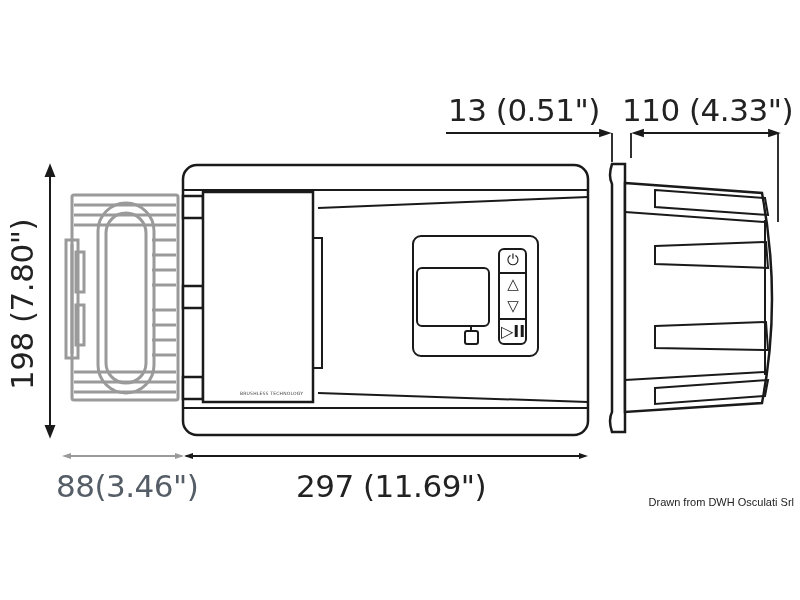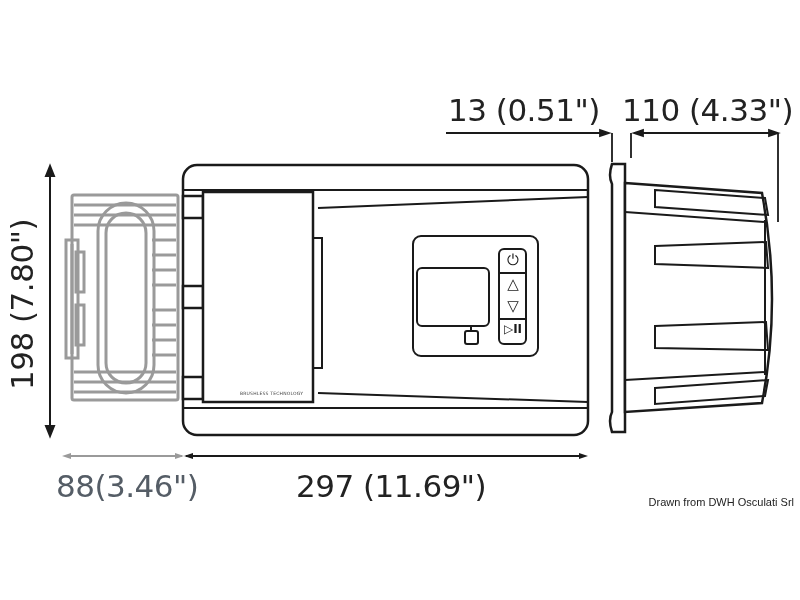--- a/index.html
+++ b/index.html
@@ -109,21 +109,21 @@
     <polygon points="184,456 175,453 175,459" fill="#9a9a9a"></polygon>
     <line x1="186" y1="456" x2="584" y2="456" stroke="#1a1a1a"></line>
     <polygon points="184,456 193,453 193,459" fill="#1a1a1a"></polygon>
     <polygon points="588,456 579,453 579,459" fill="#1a1a1a"></polygon>
   </g>
 </svg>
 
 <div style="position:absolute;left:503px;top:251px;width:20px;text-align:center;font-size:15px;color:#1a1a1a;">⏻</div>
 <div style="position:absolute;left:503px;top:275px;width:20px;text-align:center;font-size:15px;color:#1a1a1a;">△</div>
 <div style="position:absolute;left:503px;top:297px;width:20px;text-align:center;font-size:15px;color:#1a1a1a;">▽</div>
-<div style="position:absolute;left:500px;top:322px;width:26px;text-align:center;font-size:12px;font-weight:bold;color:#1a1a1a;">▷II</div>
+<div style="position:absolute;left:500px;top:322px;width:26px;text-align:center;font-size:16px;font-weight:bold;color:#1a1a1a;">▷II</div>
 
 <div style="position:absolute;left:240px;top:391px;font-size:4.5px;color:#444;letter-spacing:0.2px;">BRUSHLESS TECHNOLOGY</div>
 
 <div class="dim dim-lg" style="left:448px;top:92px;">13 (0.51")</div>
 <div class="dim dim-lg" style="left:622px;top:92px;">110 (4.33")</div>
 <div class="dim dim-lg vert" style="left:4px;top:390px;">198 (7.80")</div>
 <div class="dim dim-lg gray" style="left:56px;top:468px;">88(3.46")</div>
 <div class="dim dim-lg" style="left:296px;top:468px;">297 (11.69")</div>
 
 <div class="credit">Drawn from DWH Osculati Srl</div>

